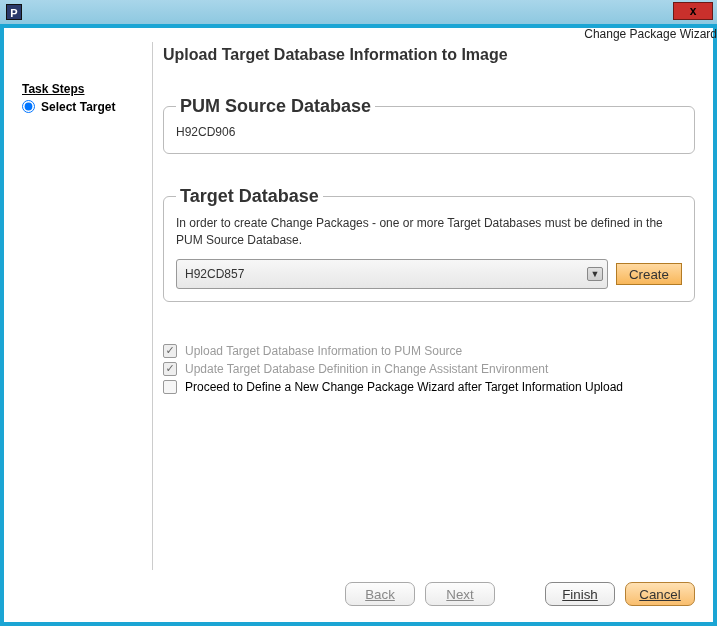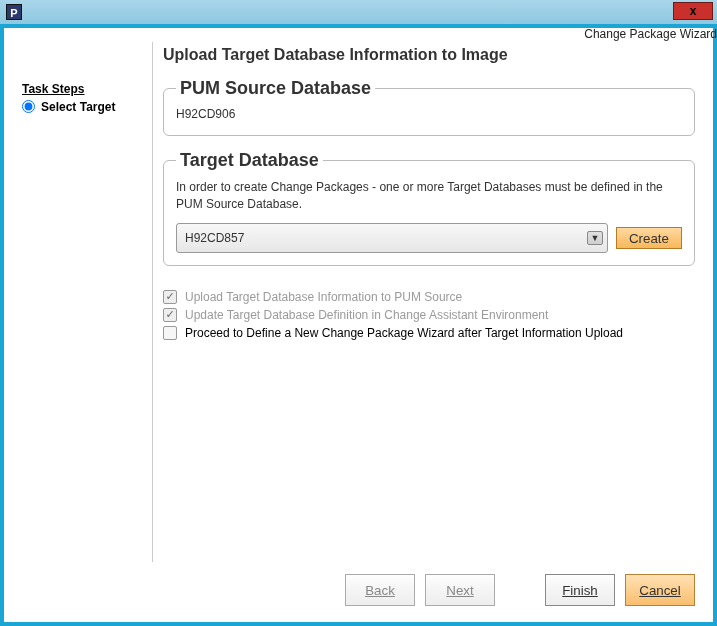--- a/index.html
+++ b/index.html
@@ -88,20 +88,21 @@
   }
   .vline {
     width: 1px;
     background: #ccc;
     margin: 0 10px 0 0;
   }
   .main {
     flex: 1;
     display: flex;
     flex-direction: column;
+    gap: 18px;
   }
   .page-title {
     font-size: 16px;
     font-weight: bold;
     color: #333;
     margin: 4px 0 14px 0;
   }
   fieldset {
     border: 1px solid #bbb;
     border-radius: 6px;
@@ -185,23 +186,23 @@
   .check-row .lbl { cursor: default; }
   .footer {
     display: flex;
     justify-content: flex-end;
     gap: 10px;
     padding-top: 12px;
   }
   .footer .grp-left { display:flex; gap:10px; margin-right: 40px; }
   .wiz-btn {
     min-width: 70px;
-    height: 32px;
+    height: 24px;
     border: 1px solid #aaa;
-    border-radius: 0;
+    border-radius: 7px;
     background: linear-gradient(#fdfdfd,#ededed);
     color: #888;
     padding: 2px 10px;
     text-decoration: underline;
     cursor: default;
   }
   .wiz-btn.enabled {
     color: #333;
     border-color: #888;
     cursor: pointer;

